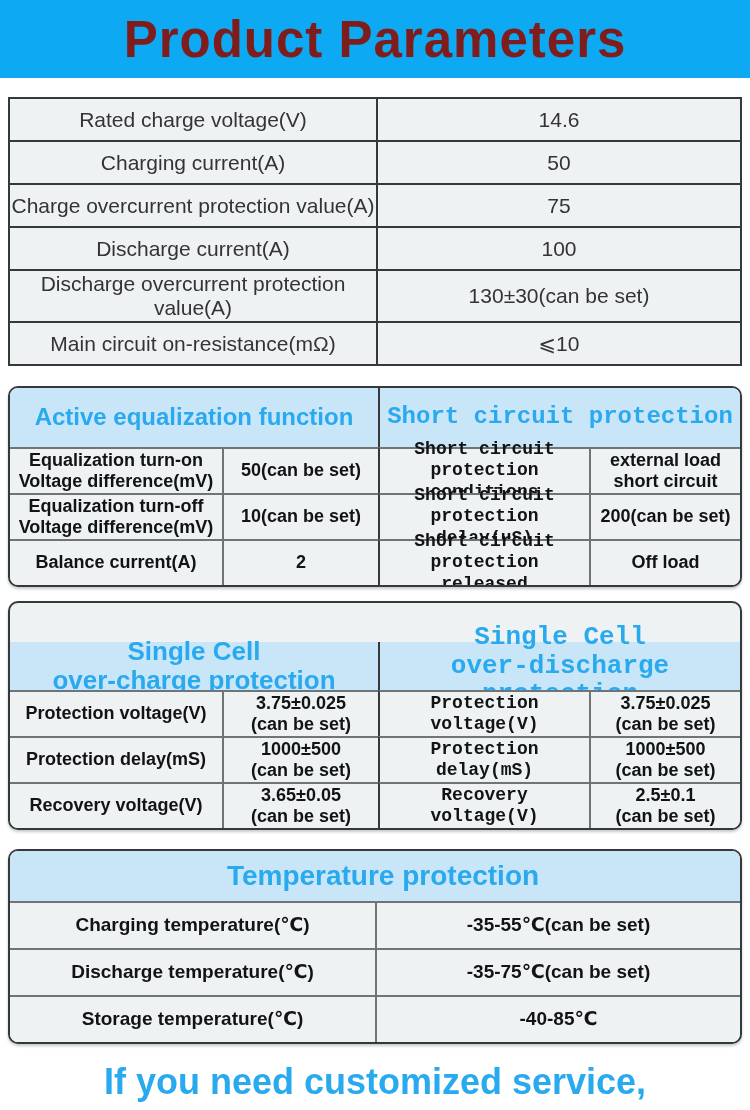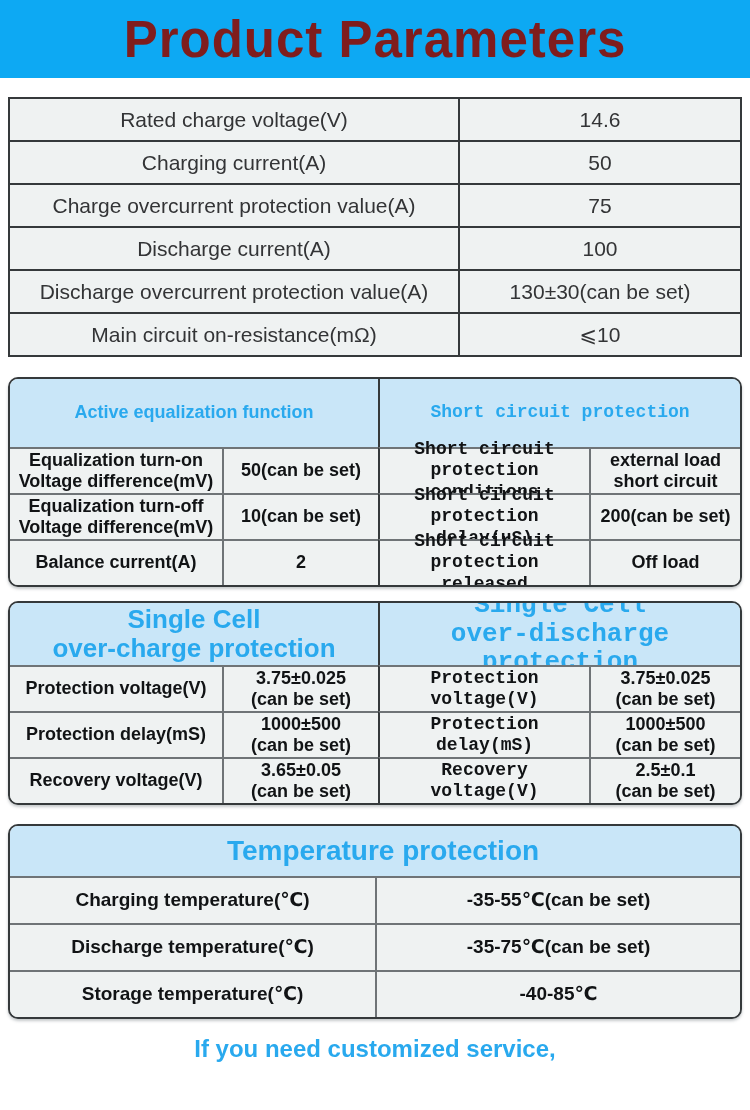--- a/index.html
+++ b/index.html
@@ -12,21 +12,21 @@
   
   .banner { height:78px; background:#0da9f3; display:flex; align-items:center; justify-content:center; }
   .banner-title { color:#7f1d1d; font-size:51px; font-weight:700; letter-spacing:1px; }
 
   
   .t1 { border-collapse:collapse; margin:19px auto 0; width:734px; table-layout:fixed; }
   .t1 td {
     border:2px solid #35393b; background:#eff2f2; height:43px;
     text-align:center; vertical-align:middle; font-size:21px; color:#333436;
   }
-  .t1 .c1 { width:450px; }
+  .t1 .c1 { width:368px; }
 
   
   .card {
     width:734px; margin:0 auto; background:#eff2f2;
     border:2px solid #35393b; border-radius:10px; overflow:hidden;
     box-shadow:0 2px 3px rgba(90,100,105,.35);
     display:grid;
   }
   .g4 { grid-template-columns:212px 156px 211px 1fr; }
   .g2 { grid-template-columns:1fr 1fr; }
@@ -39,29 +39,29 @@
   }
   .g2 .hcell { grid-column:span 2;padding-left:16px; }
   .cell {
     display:flex; align-items:center; justify-content:center; text-align:center;
     white-space:pre-line; line-height:1.18; color:#111315; font-weight:700;
     border-top:2px solid #6f7477; background:#eff2f2; padding:2px 4px;
   }
   .bl-gray { border-left:2px solid #6f7477; }
   .bl-dark { border-left:2px solid #35393b;font-family:Liberation Mono, monospace; }
 
-  .card2 .hcell { height:68px; font-size:18px; }
+  .card2 .hcell { height:59px; font-size:24px; }
   .card2 .cell  { height:46px; font-size:18px; }
-  .card3 .hcell { height:62px; font-size:26px; }
+  .card3 .hcell { height:48px; font-size:26px;margin-top:39px; }
   .card3 .cell  { height:46px; font-size:18px; }
   .card4 .hcell { height:50px; font-size:28px; }
   .card4 .cell  { height:47px; font-size:19px; }
 
   
-  .footer { margin-top:15px; text-align:center; color:#29a9ee; font-size:24px; font-weight:700; line-height:1.25; }
+  .footer { margin-top:15px; text-align:center; color:#29a9ee; font-size:36px; font-weight:700; line-height:1.25; }
 </style>
 </head>
 <body>
 
 <div class="banner">
   <div class="banner-title">Product Parameters</div>
 </div>
 
 <table class="t1">
   <tbody>

